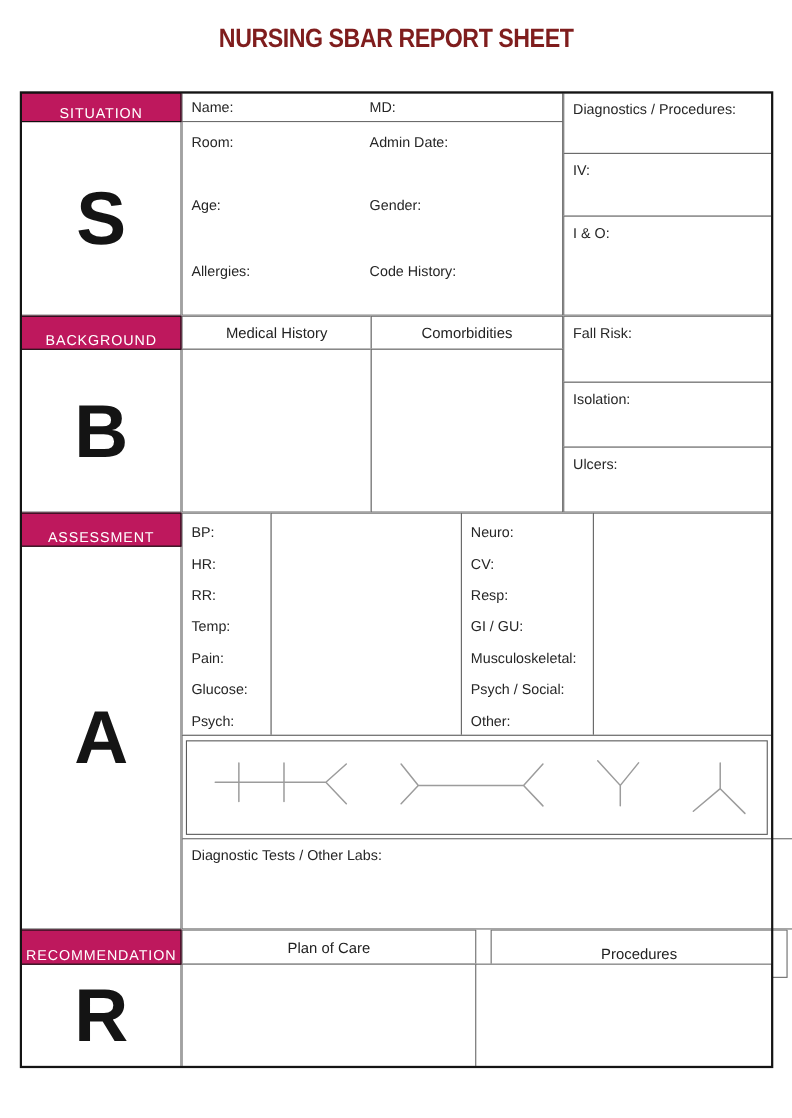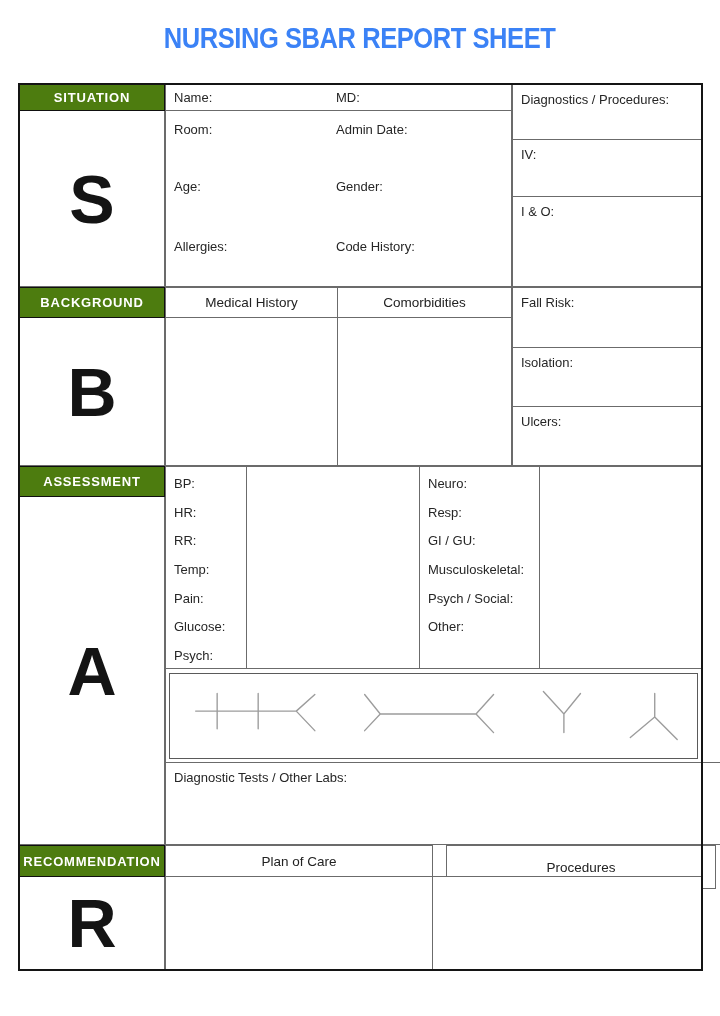--- a/index.html
+++ b/index.html
@@ -2,30 +2,30 @@
 <html><head>
 <meta charset="utf-8">
 <style>
   html,body{margin:0;padding:0;background:#ffffff;}
   .page{
     position:relative;width:720px;height:1016px;background:#ffffff;overflow:hidden;
     font-family:"Liberation Sans",sans-serif;color:#1c1c1c;
   }
   .title{
     position:absolute;top:22px;left:0;width:100%;margin:0;text-align:center;
-    font-size:29px;font-weight:bold;color:#3b82f6;white-space:nowrap;
+    font-size:24px;font-weight:bold;color:#7f1d1d;white-space:nowrap;
   }
   .title span{display:inline-block;transform:scaleX(0.88);letter-spacing:-0.5px;}
   .sheet{position:absolute;left:19px;top:84px;width:683px;height:886px;}
   .outer-frame{position:absolute;inset:-1px;border:2px solid #141414;pointer-events:none;z-index:5;}
   .cell{position:absolute;box-sizing:border-box;border:1px solid #6b6b6b;background:#ffffff;}
   .hdr{
-    background:#4d7c0f;border-color:#0f0f0f;color:#ffffff;
-    display:flex;align-items:center;justify-content:center;
-    font-weight:bold;font-size:13px;letter-spacing:0.8px;z-index:2;
+    background:#be185d;border-color:#0f0f0f;color:#ffffff;
+    display:flex;align-items:flex-end;justify-content:center;
+    font-weight:normal;font-size:13px;letter-spacing:0.8px;z-index:2;
   }
   .letter{display:flex;align-items:center;justify-content:center;}
   .letter span{font-size:68px;font-weight:bold;color:#141414;line-height:1;}
   .f{position:absolute;font-size:13px;line-height:17px;color:#262626;white-space:nowrap;}
   .pad-lbl{padding:7px 8px;font-size:13px;color:#262626;}
   .colhdr{display:flex;align-items:center;justify-content:center;font-size:13.5px;color:#222;}
   .vlist{padding:3px 4px 0 8px;}
   .vlist div{height:28.7px;line-height:28.7px;font-size:13px;color:#262626;white-space:nowrap;}
   .fishrow{border:1px solid #6b6b6b;}
   .fishbox{position:absolute;left:3px;top:4px;width:529px;height:86px;box-sizing:border-box;border:1px solid #5a5a5a;}
@@ -109,20 +109,21 @@
       <div>RR:</div>
       <div>Temp:</div>
       <div>Pain:</div>
       <div>Glucose:</div>
       <div>Psych:</div>
     </div>
     <div class="cell" style="left:227px;top:382px;width:174px;height:203px;"></div>
 
     <div class="cell vlist" style="left:400px;top:382px;width:121px;height:203px;">
       <div>Neuro:</div>
+      <div>CV:</div>
       <div>Resp:</div>
       <div>GI / GU:</div>
       <div>Musculoskeletal:</div>
       <div>Psych / Social:</div>
       <div>Other:</div>
     </div>
     <div class="cell" style="left:520px;top:382px;width:163px;height:203px;"></div>
 
     <div class="cell fishrow" style="left:146px;top:584px;width:537px;height:95px;">
       <div class="fishbox">

